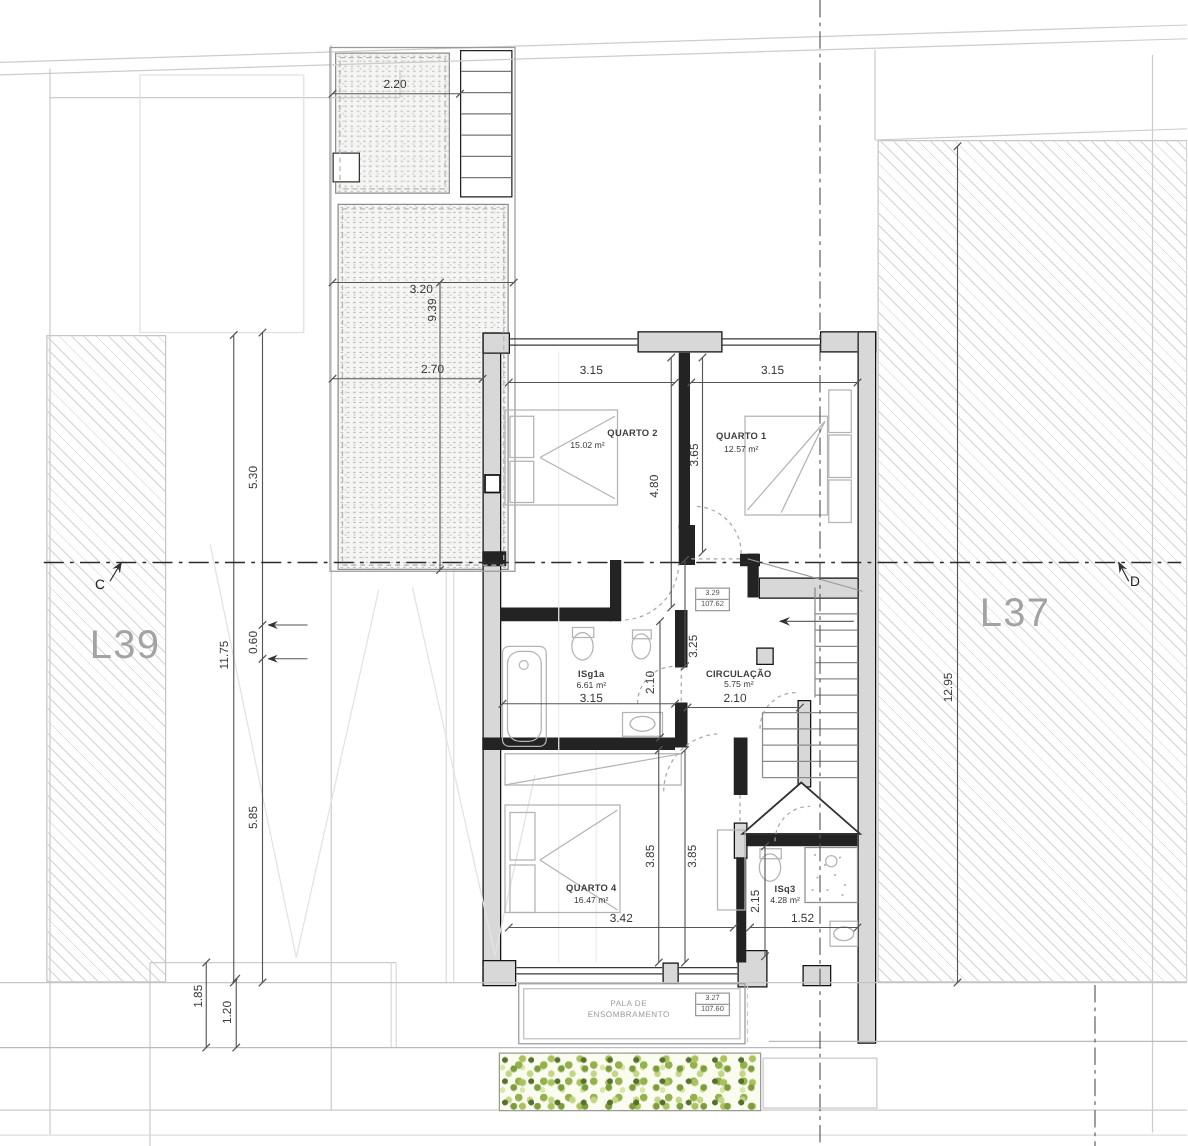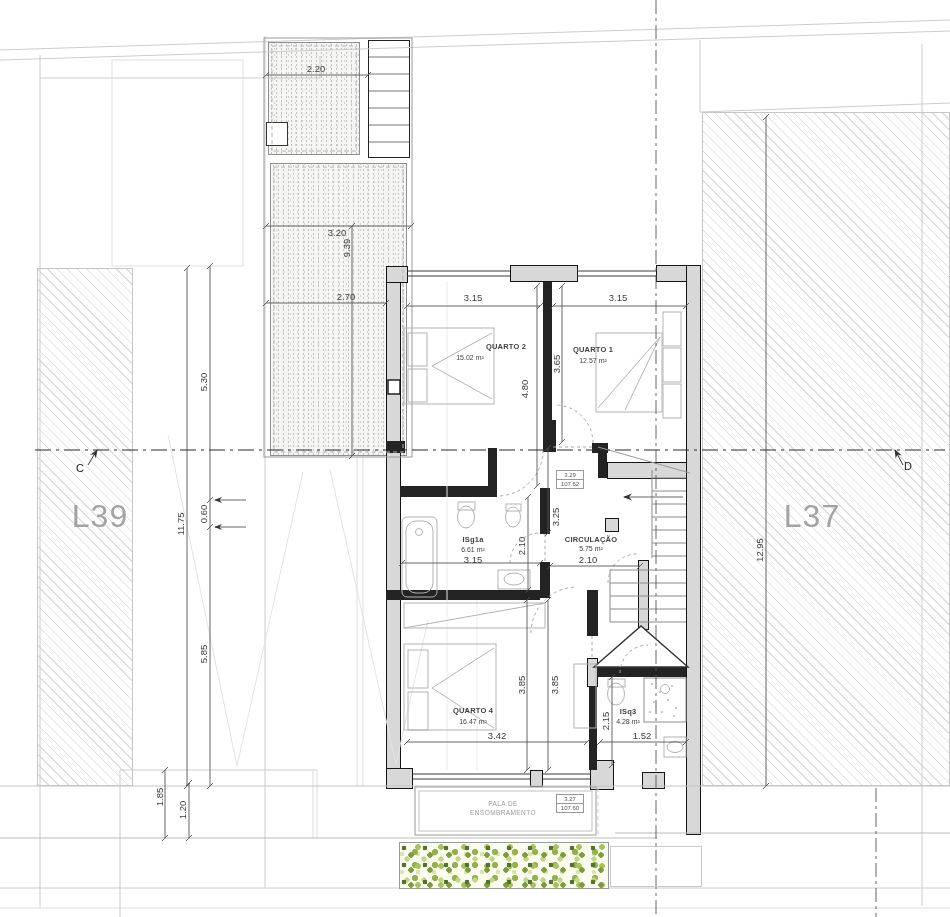--- a/index.html
+++ b/index.html
@@ -242,21 +242,21 @@
   <div class="levelbox" style="left:556px;top:470px;">
     <div class="r1">3.29</div>
     <div>107.62</div>
   </div>
   <div class="levelbox" style="left:556px;top:794px;">
     <div class="r1">3.27</div>
     <div>107.60</div>
   </div>
 
   <span class="txt lot" style="left:100px;top:516px;">L39</span>
-  <span class="txt lot" style="left:812px;top:516px;text-align:center;">L37</span>
+  <span class="txt lot" style="left:812px;top:490px;text-align:center;">L37</span>
 
   <span class="txt secletter" style="left:80px;top:468px;">C</span>
   <span class="txt secletter" style="left:908px;top:466px;">D</span>
 
   <span class="txt rname" style="left:470px;top:346px;margin-left:36px;">QUARTO 2</span>
   <span class="txt rarea" style="left:470px;top:357px;">15.02 m²</span>
   <span class="txt rname" style="left:593px;top:349px;">QUARTO 1</span>
   <span class="txt rarea" style="left:593px;top:360px;">12.57 m²</span>
   <span class="txt rname" style="left:473px;top:539px;">ISg1a</span>
   <span class="txt rarea" style="left:473px;top:549px;">6.61 m²</span>

